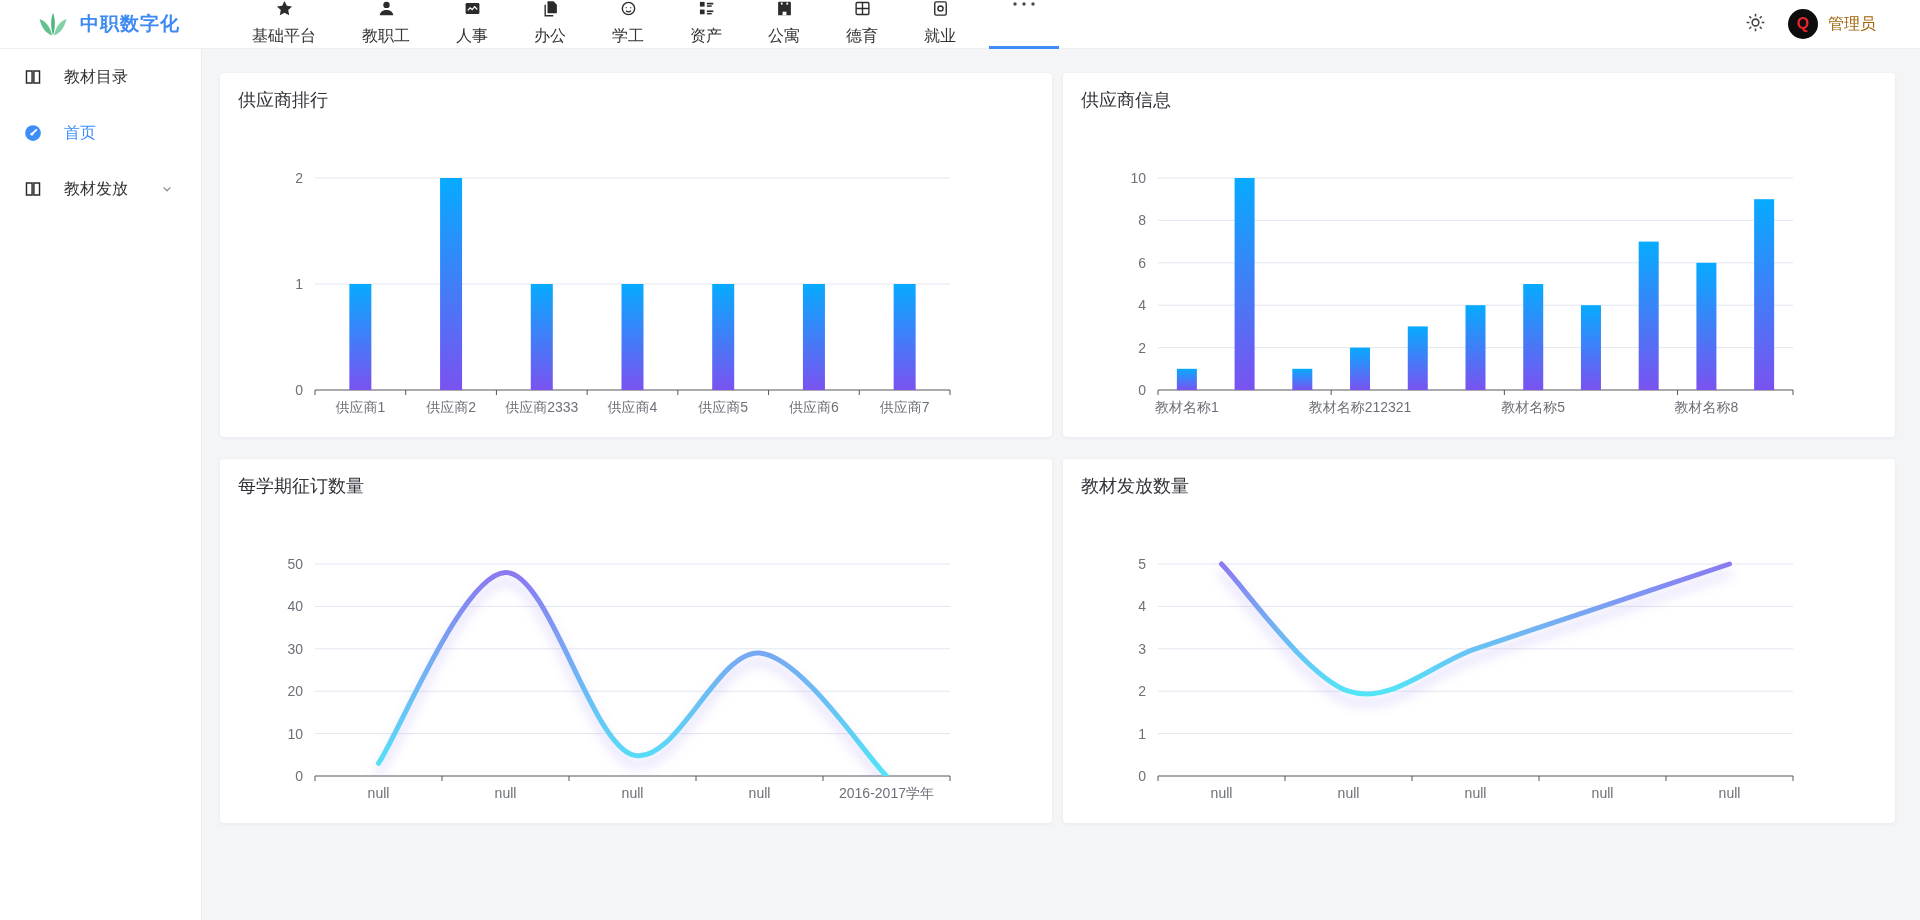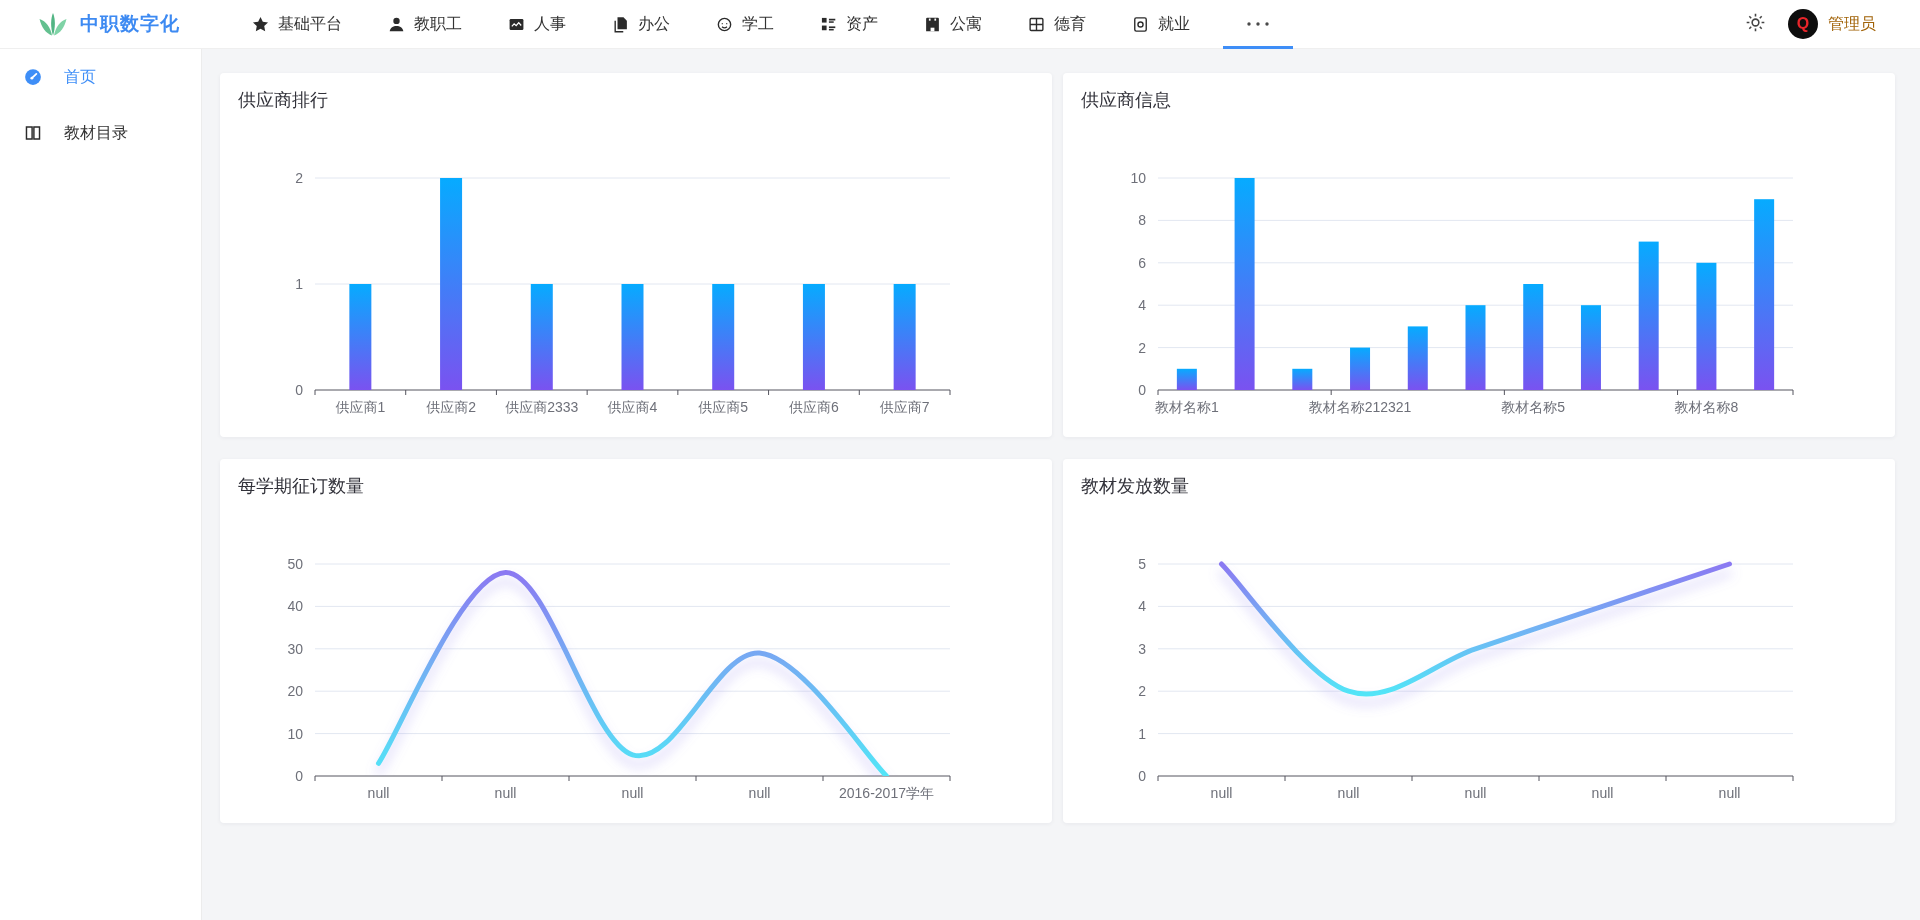--- a/index.html
+++ b/index.html
@@ -7,21 +7,21 @@
   html,body{margin:0;padding:0;width:1920px;height:920px;overflow:hidden;
     font-family:"Liberation Sans",sans-serif;background:#f4f5f7;color:#333;}
   
   header{position:absolute;top:0;left:0;width:1920px;height:49px;background:#fff;
     border-bottom:1px solid #efefef;display:flex;align-items:center;padding:0 44px 0 37px;z-index:5;}
   .brand{display:flex;align-items:center;gap:11px;min-width:170px;cursor:pointer;}
   .logo svg{width:32px;height:27px;display:block;}
   .brand-title{font-size:19px;font-weight:700;color:#3d8af2;letter-spacing:1px;white-space:nowrap;}
   nav{display:flex;align-items:center;height:49px;margin-left:22px;}
   .nav-item{position:relative;display:flex;align-items:center;gap:9px;height:49px;padding:0 23px;
-    font-size:16px;color:#333;cursor:pointer;white-space:nowrap;}
+    font-size:16px;color:#333;cursor:pointer;white-space:nowrap;flex-direction:column;}
   .nav-item .icon{display:inline-flex;}
   .nav-item .icon svg{width:17px;height:17px;}
   .nav-item.more{padding:0 32px;}
   .nav-item.more svg{width:26px;height:8px;}
   .nav-item.active::after{content:"";position:absolute;left:10px;right:10px;bottom:0;height:3px;background:var(--accent);}
   .nav-right{margin-left:auto;display:flex;align-items:center;gap:18px;}
   .icon-btn{border:none;background:none;padding:4px;cursor:pointer;display:inline-flex;}
   .icon-btn svg{width:21px;height:21px;}
   .user-menu{display:flex;align-items:center;gap:10px;cursor:pointer;}
   .avatar{width:30px;height:30px;border-radius:50%;background:#0d0d0d;color:#e8252a;
@@ -168,37 +168,50 @@
     <div class="user-menu">
       <span class="avatar">
         <span>Q</span>
       </span>
       <span class="user-name">管理员</span>
     </div>
   </div>
 </header>
 
 <aside id="sidebar">
+    <div class="side-item">
+      <span class="icon">
+        <svg viewBox="0 0 16 16" fill="none" stroke="#2b2b2b" stroke-width="1.3">
+          <path d="M2.2 2.6h5v10.8h-5zM8.8 2.6h5v10.8h-5z"></path>
+        </svg>
+      </span>
+      <span>教材目录</span>
+    </div>
     <div class="side-item active">
       <span class="icon">
         <svg viewBox="0 0 16 16">
           <circle cx="8" cy="8" r="7" fill="var(--accent,#3e8ef7)"></circle>
           <path d="M7.2 8.8L11 5.2" stroke="#fff" stroke-width="1.6" stroke-linecap="round"></path>
           <circle cx="7" cy="9" r="1.3" fill="#fff"></circle>
         </svg>
       </span>
       <span>首页</span>
     </div>
     <div class="side-item">
       <span class="icon">
         <svg viewBox="0 0 16 16" fill="none" stroke="#2b2b2b" stroke-width="1.3">
           <path d="M2.2 2.6h5v10.8h-5zM8.8 2.6h5v10.8h-5z"></path>
         </svg>
       </span>
-      <span>教材目录</span>
+      <span>教材发放</span>
+      <span class="chev">
+        <svg viewBox="0 0 12 12" fill="none" stroke="#909090" stroke-width="1.3">
+          <path d="M2.6 4.4L6 7.8l3.4-3.4"></path>
+        </svg>
+      </span>
     </div>
   </aside>
 
 <main>
   <section class="card">
     <h3 class="card-title">供应商排行</h3>
     <svg class="chart" viewBox="0 0 832 364">
         <defs>
           <linearGradient id="barG0" x1="0" y1="0" x2="0" y2="1">
             <stop offset="0%" stop-color="#06abff"></stop>

